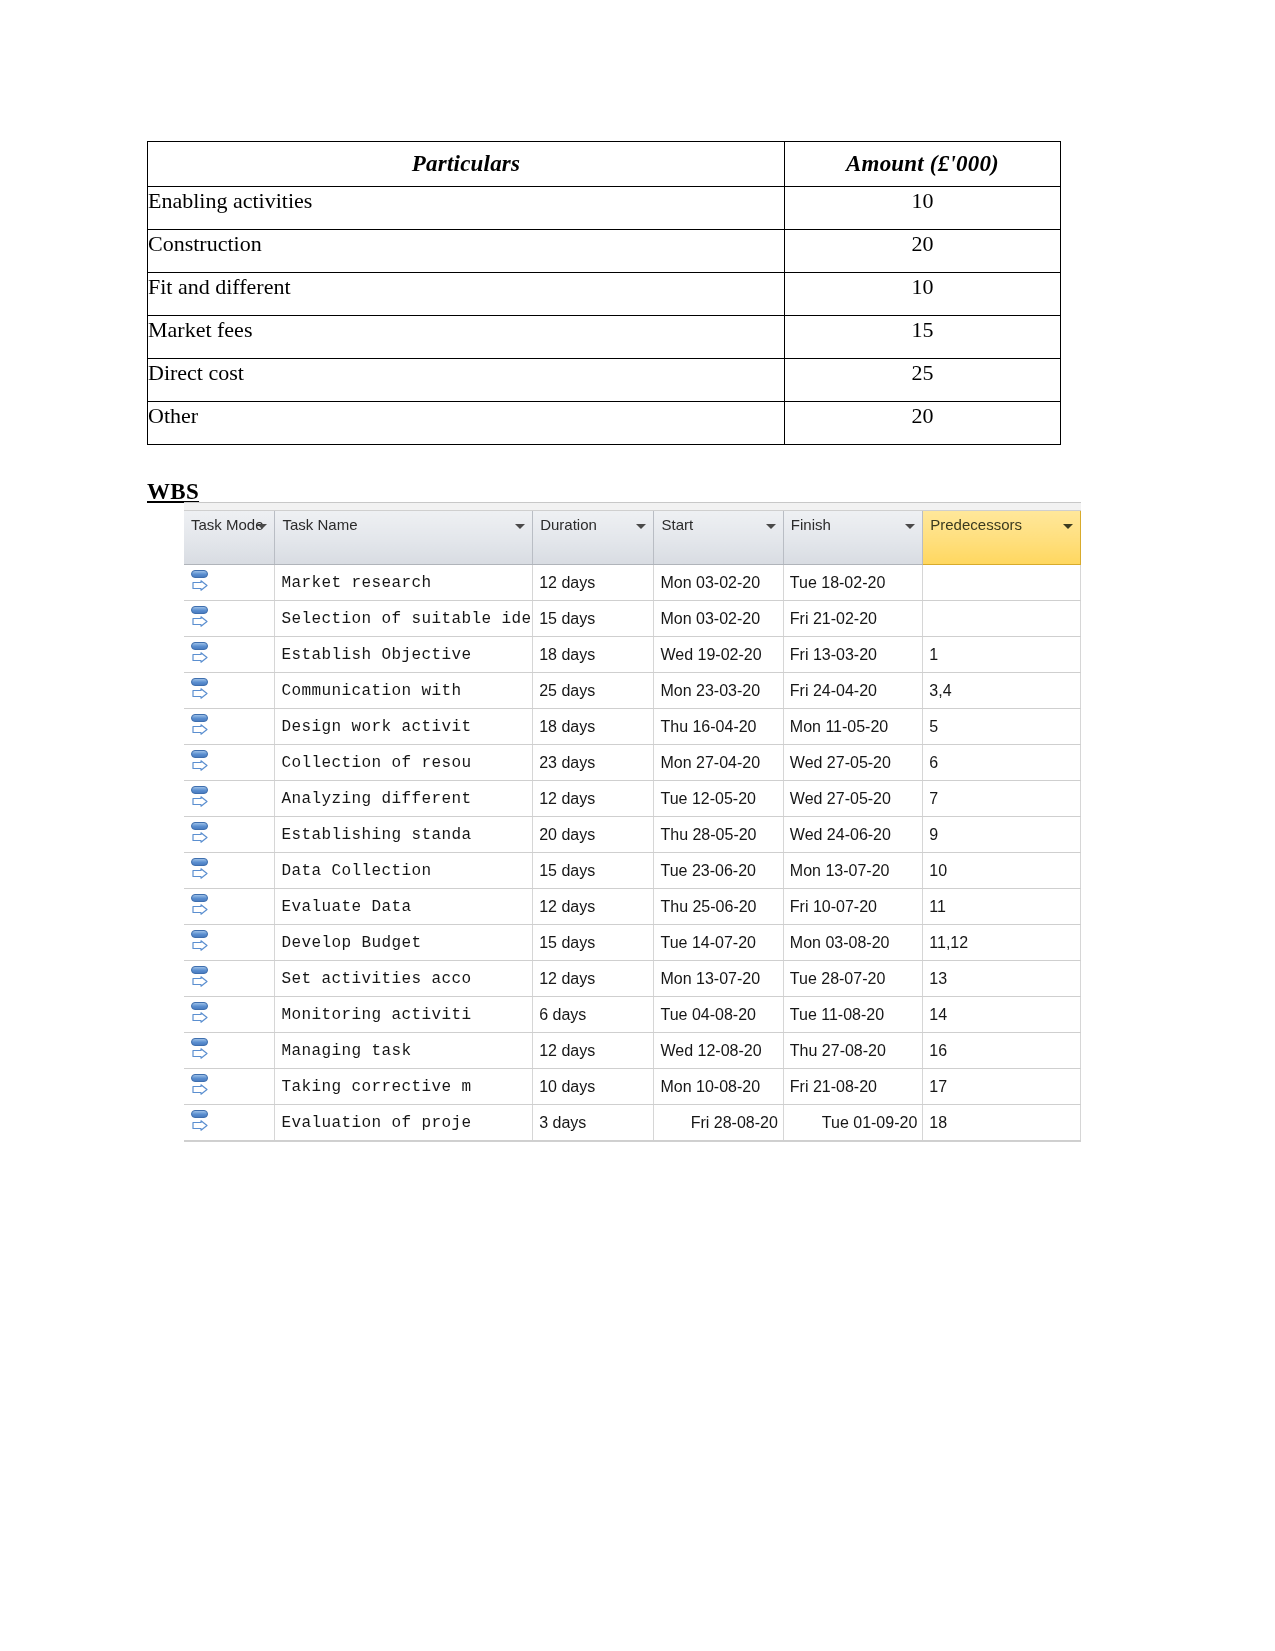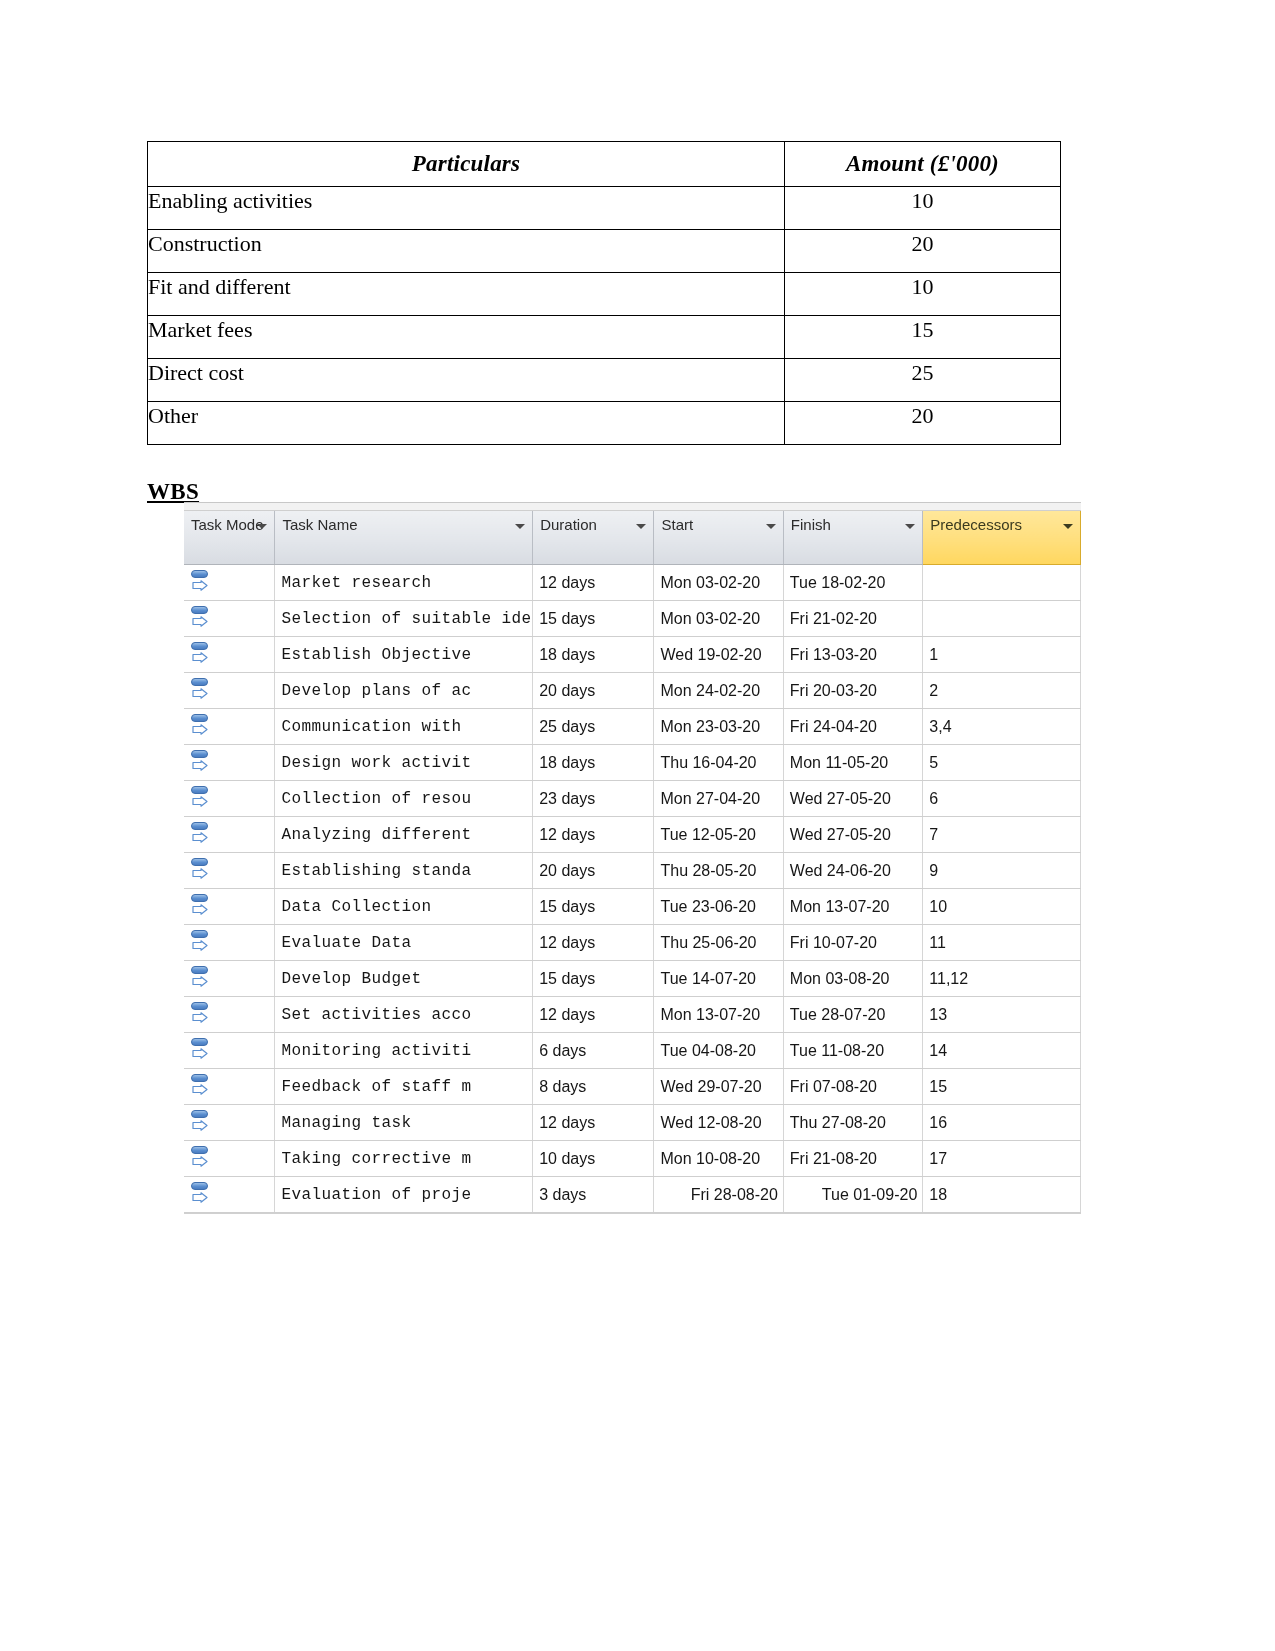--- a/index.html
+++ b/index.html
@@ -316,30 +316,20 @@
             <td class="cell-name">Establish Objective</td>
             <td class="cell-dur">18 days</td>
             <td class="cell-start">Wed 19-02-20</td>
             <td class="cell-fin">Fri 13-03-20</td>
             <td class="cell-pred">1</td>
           </tr>
           <tr>
             <td class="cell-mode"><span class="mode-icon"><span class="bar"></span><svg class="arrow" viewBox="0 0 16 11" xmlns="http://www.w3.org/2000/svg">
                   <path d="M1 2.5 H9 V0.8 L15 5.5 L9 10.2 V8.5 H1 Z" fill="#ffffff" stroke="#5b8fd0" stroke-width="1.2" stroke-linejoin="round"></path>
                 </svg></span></td>
-            <td class="cell-name">Develop plans of ac</td>
-            <td class="cell-dur">20 days</td>
-            <td class="cell-start">Mon 24-02-20</td>
-            <td class="cell-fin">Fri 20-03-20</td>
-            <td class="cell-pred">2</td>
-          </tr>
-          <tr>
-            <td class="cell-mode"><span class="mode-icon"><span class="bar"></span><svg class="arrow" viewBox="0 0 16 11" xmlns="http://www.w3.org/2000/svg">
-                  <path d="M1 2.5 H9 V0.8 L15 5.5 L9 10.2 V8.5 H1 Z" fill="#ffffff" stroke="#5b8fd0" stroke-width="1.2" stroke-linejoin="round"></path>
-                </svg></span></td>
             <td class="cell-name">Communication with</td>
             <td class="cell-dur">25 days</td>
             <td class="cell-start">Mon 23-03-20</td>
             <td class="cell-fin">Fri 24-04-20</td>
             <td class="cell-pred">3,4</td>
           </tr>
           <tr>
             <td class="cell-mode"><span class="mode-icon"><span class="bar"></span><svg class="arrow" viewBox="0 0 16 11" xmlns="http://www.w3.org/2000/svg">
                   <path d="M1 2.5 H9 V0.8 L15 5.5 L9 10.2 V8.5 H1 Z" fill="#ffffff" stroke="#5b8fd0" stroke-width="1.2" stroke-linejoin="round"></path>
                 </svg></span></td>
@@ -426,30 +416,20 @@
             <td class="cell-name">Monitoring activiti</td>
             <td class="cell-dur">6 days</td>
             <td class="cell-start">Tue 04-08-20</td>
             <td class="cell-fin">Tue 11-08-20</td>
             <td class="cell-pred">14</td>
           </tr>
           <tr>
             <td class="cell-mode"><span class="mode-icon"><span class="bar"></span><svg class="arrow" viewBox="0 0 16 11" xmlns="http://www.w3.org/2000/svg">
                   <path d="M1 2.5 H9 V0.8 L15 5.5 L9 10.2 V8.5 H1 Z" fill="#ffffff" stroke="#5b8fd0" stroke-width="1.2" stroke-linejoin="round"></path>
                 </svg></span></td>
-            <td class="cell-name">Feedback of staff m</td>
-            <td class="cell-dur">8 days</td>
-            <td class="cell-start">Wed 29-07-20</td>
-            <td class="cell-fin">Fri 07-08-20</td>
-            <td class="cell-pred">15</td>
-          </tr>
-          <tr>
-            <td class="cell-mode"><span class="mode-icon"><span class="bar"></span><svg class="arrow" viewBox="0 0 16 11" xmlns="http://www.w3.org/2000/svg">
-                  <path d="M1 2.5 H9 V0.8 L15 5.5 L9 10.2 V8.5 H1 Z" fill="#ffffff" stroke="#5b8fd0" stroke-width="1.2" stroke-linejoin="round"></path>
-                </svg></span></td>
             <td class="cell-name">Managing task</td>
             <td class="cell-dur">12 days</td>
             <td class="cell-start">Wed 12-08-20</td>
             <td class="cell-fin">Thu 27-08-20</td>
             <td class="cell-pred">16</td>
           </tr>
           <tr>
             <td class="cell-mode"><span class="mode-icon"><span class="bar"></span><svg class="arrow" viewBox="0 0 16 11" xmlns="http://www.w3.org/2000/svg">
                   <path d="M1 2.5 H9 V0.8 L15 5.5 L9 10.2 V8.5 H1 Z" fill="#ffffff" stroke="#5b8fd0" stroke-width="1.2" stroke-linejoin="round"></path>
                 </svg></span></td>

